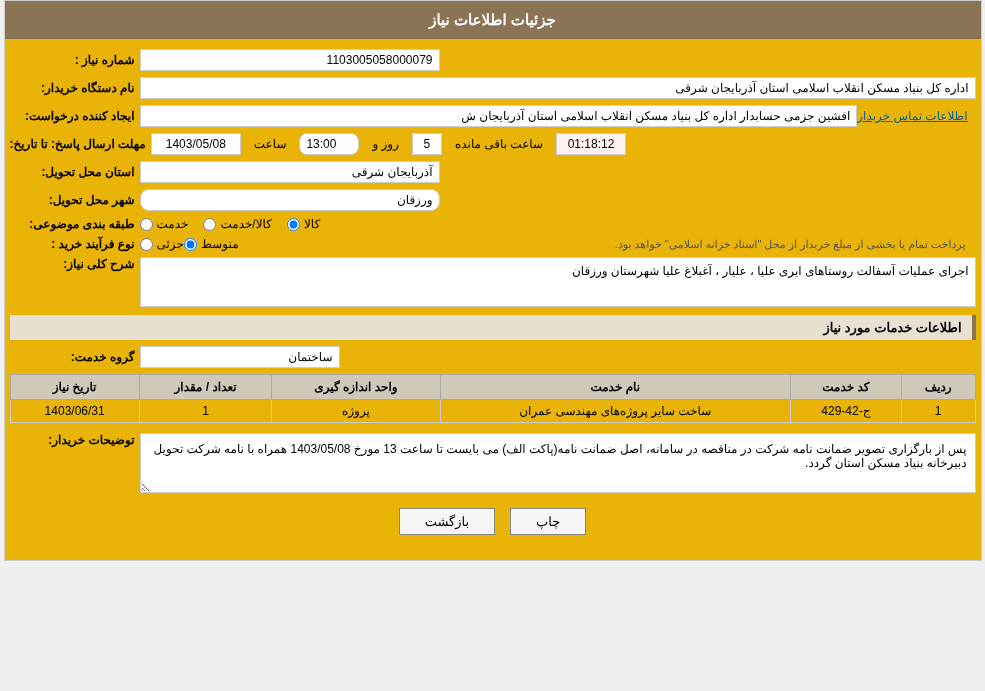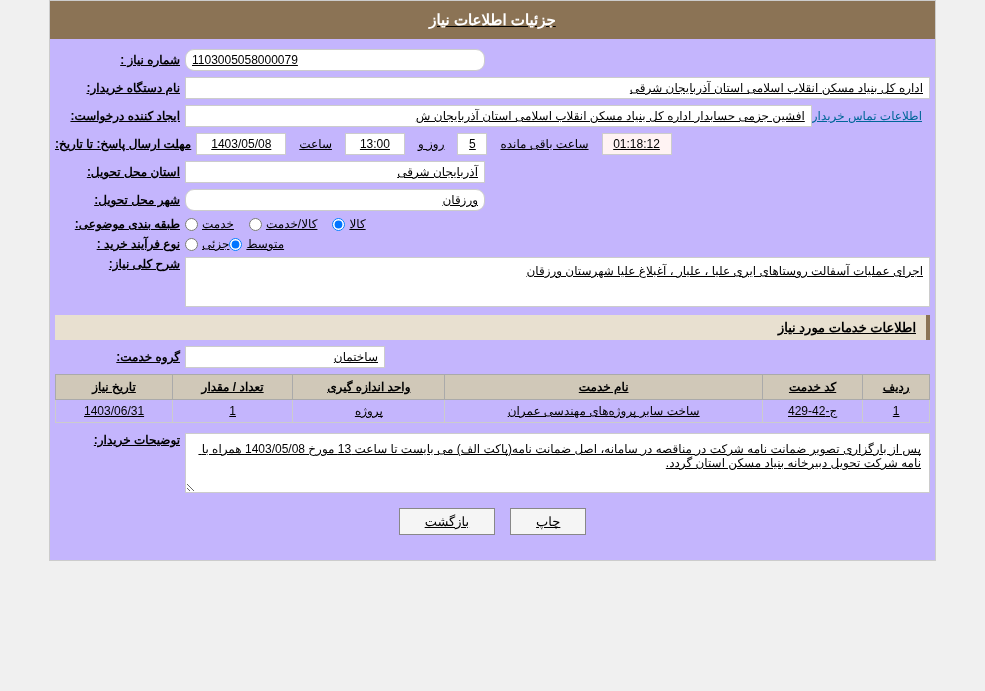--- a/index.html
+++ b/index.html
@@ -4,25 +4,24 @@
   <style>
     * { box-sizing: border-box; margin: 0; padding: 0; }
     body {
       font-family: Tahoma, Arial, sans-serif;
       background: #f0f0f0;
       direction: rtl;
       font-size: 12px;
       color: #000;
     }
     .page-wrapper {
-      width: 887px;
+      width: 978px;
       margin: 0 auto;
-      background: #c4b5fd;
-      border: 1px solid #ccc;
-      text-decoration: underline;
+      background: #eab308;
+      border: 1px solid #ccc;
     }
     .header {
       background: #8B7355;
       color: #fff;
       text-align: center;
       padding: 10px 0;
       font-size: 15px;
       font-weight: bold;
     }
     .content {
@@ -196,40 +195,40 @@
 <div class="page-wrapper">
 
   <div class="header">
     <span>جزئیات اطلاعات نیاز</span>
   </div>
 
   <div class="content">
 
     <div class="row">
       <span class="label">شماره نیاز :</span>
-      <div class="value-box" style="max-width:300px; text-align:left;border-radius:9px;">1103005058000079</div>
+      <div class="value-box" style="max-width:300px; text-align:right;">1103005058000079</div>
     </div>
 
     <div class="row">
       <span class="label">نام دستگاه خریدار:</span>
       <div class="value-box">اداره کل بنیاد مسکن انقلاب اسلامی استان آذربایجان شرقی</div>
     </div>
 
     <div class="row">
       <span class="label">ایجاد کننده درخواست:</span>
       <div class="value-box" style="flex:1;">افشین جزمی حسابدار اداره کل بنیاد مسکن انقلاب اسلامی استان آذربایجان ش</div>
       <span class="contact-link" style="margin-right:8px; white-space:nowrap;">اطلاعات تماس خریدار</span>
     </div>
 
     <div class="date-row">
       <span class="date-label">مهلت ارسال پاسخ: تا تاریخ:</span>
       <div class="date-fields">
         <div class="date-box" style="min-width:90px; text-align:center;">1403/05/08</div>
         <span class="small-label">ساعت</span>
-        <div class="date-box" style="min-width:60px; text-align:center;">13:00</div>
+        <div class="date-box" style="min-width:60px; text-align:left;border-radius:8px;">13:00</div>
         <span class="small-label">روز و</span>
         <div class="date-box" style="min-width:30px; text-align:center;">5</div>
         <span class="small-label">ساعت باقی مانده</span>
         <div class="date-box" style="min-width:70px; text-align:center; background:#fff3f3;">01:18:12</div>
       </div>
     </div>
 
     <div class="row">
       <span class="label">استان محل تحویل:</span>
       <div class="value-box" style="max-width:300px;">آذربایجان شرقی</div>
@@ -263,20 +262,21 @@
       <div class="process-radios">
         <div class="radio-item">
           <input type="radio" name="process" style="">
           <span>جزئی</span>
         </div>
         <div class="radio-item">
           <input type="radio" name="process" checked="" style="">
           <span>متوسط</span>
         </div>
       </div>
+      <span class="process-desc">پرداخت تمام یا بخشی از مبلغ خریدار از محل "اسناد خزانه اسلامی" خواهد بود.</span>
     </div>
 
     <div class="row" style="align-items:flex-start;">
       <span class="label">شرح کلی نیاز:</span>
       <textarea class="description-box" style="flex: 1 1 0%;" readonly="">اجرای عملیات آسفالت روستاهای ایری علیا ، علیار ، آغبلاغ علیا شهرستان ورزقان</textarea>
     </div>
 
     <div class="section-title">اطلاعات خدمات مورد نیاز</div>
 
     <div class="row">

